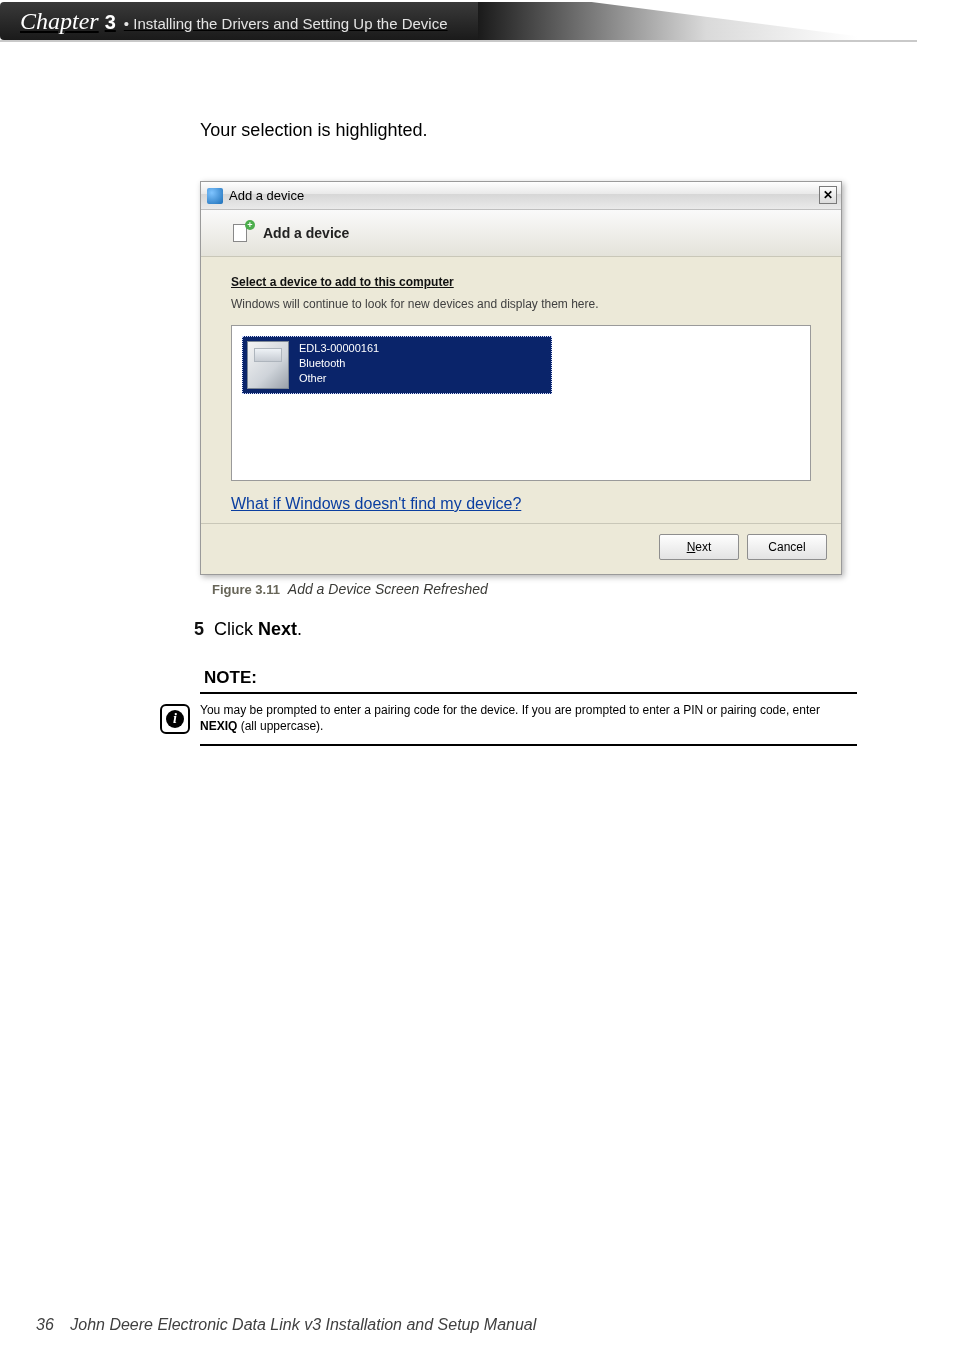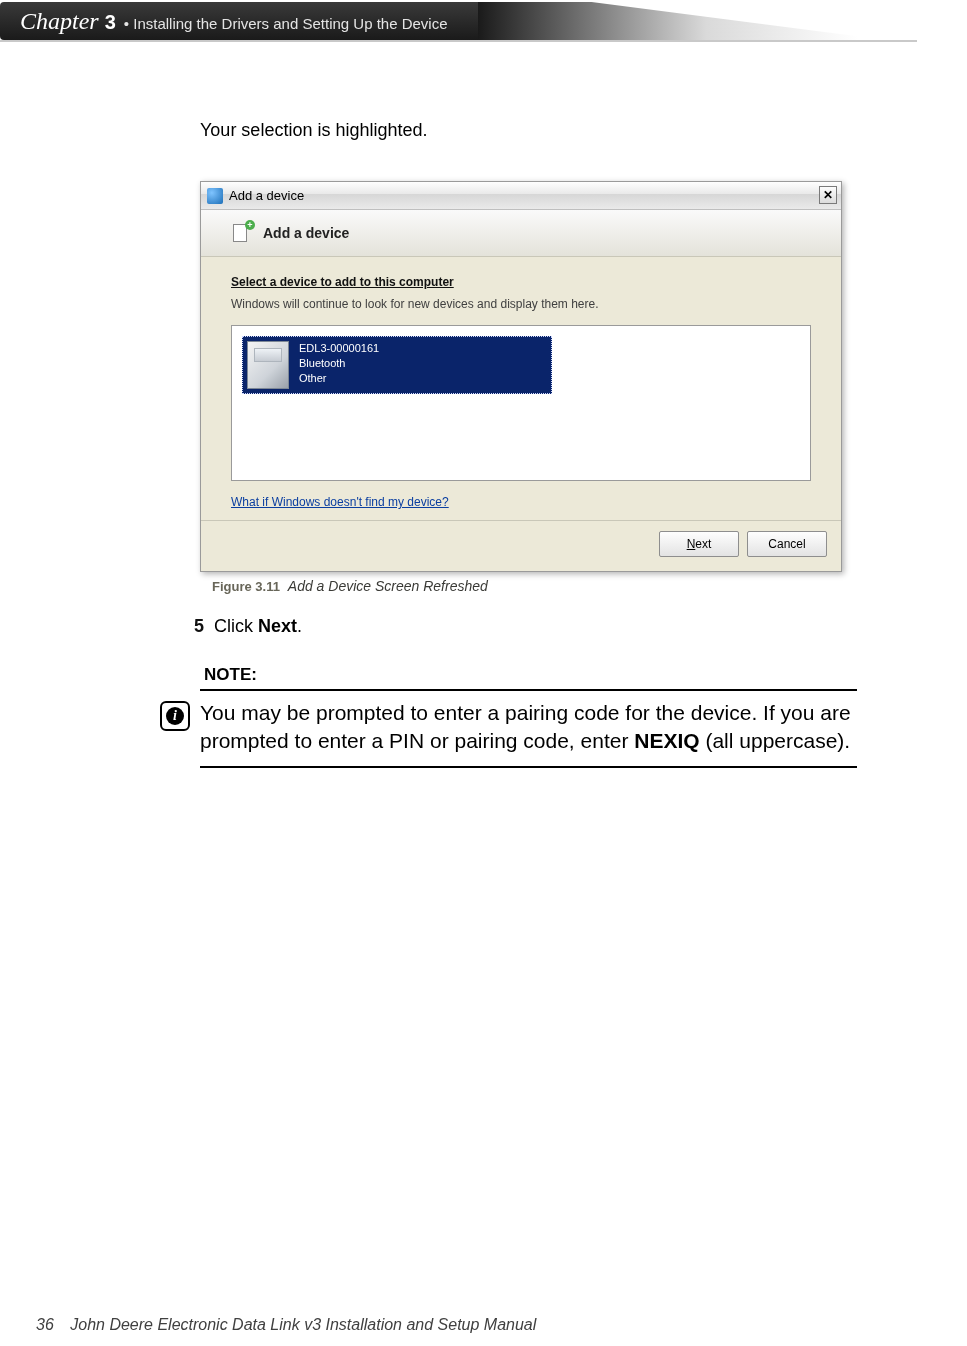--- a/index.html
+++ b/index.html
@@ -20,20 +20,21 @@
     margin-right: 50px;
   }
   .chapter-tab {
     position: absolute;
     left: 0;
     top: 0;
     height: 38px;
     display: flex;
     align-items: center;
     z-index: 2;
+    text-decoration: underline;
   }
   .chapter-tab-body {
     background: linear-gradient(to bottom, #3a3a3a 0%, #1a1a1a 100%);
     color: #fff;
     height: 38px;
     display: flex;
     align-items: baseline;
     padding-left: 20px;
     padding-right: 30px;
     padding-top: 6px;
@@ -154,21 +155,21 @@
     content:"";
     position:absolute; left:6px; top:6px; right:6px; height:12px;
     background: linear-gradient(to bottom,#eef2f6,#c7ccd3);
     border:1px solid #aeb5bd;
   }
   .dev-lines { font-size: 11px; line-height: 15px; font-family: Tahoma, Arial, sans-serif; }
 
   .help-link {
     color: #0a3ea0;
     text-decoration: underline;
-    font-size: 12px;
+    font-size: 16px;
     display: inline-block;
     margin-top: 14px;
     cursor: pointer;
   }
 
   .wizard-footer {
     background: #ece9d8;
     border-top: 1px solid #c9c7b8;
     padding: 10px 14px 14px 14px;
     display: flex;
@@ -215,21 +216,21 @@
     margin-right: 10px; margin-top: 2px; margin-left: -40px;
     display: flex; align-items: center; justify-content: center;
     font-family: "Times New Roman", serif;
   }
   .note-icon-glyph {
     width: 18px; height: 18px; border-radius: 50%;
     background: #000; color: #fff; font-weight: bold;
     font-size: 14px; line-height: 18px; text-align: center;
     font-family: "Times New Roman", serif; font-style: italic;
   }
-  .note-text { font-size: 21px; line-height: 1.35; }
+  .note-text { font-size: 12px; line-height: 1.35; }
   .note-text .bold { font-weight: bold; }
 
   .footer {
     position: absolute;
     left: 36px;
     bottom: 12px;
     font-size: 16px;
     font-style: italic;
     color: #404040;
     font-family: "Trebuchet MS", Arial, sans-serif;

